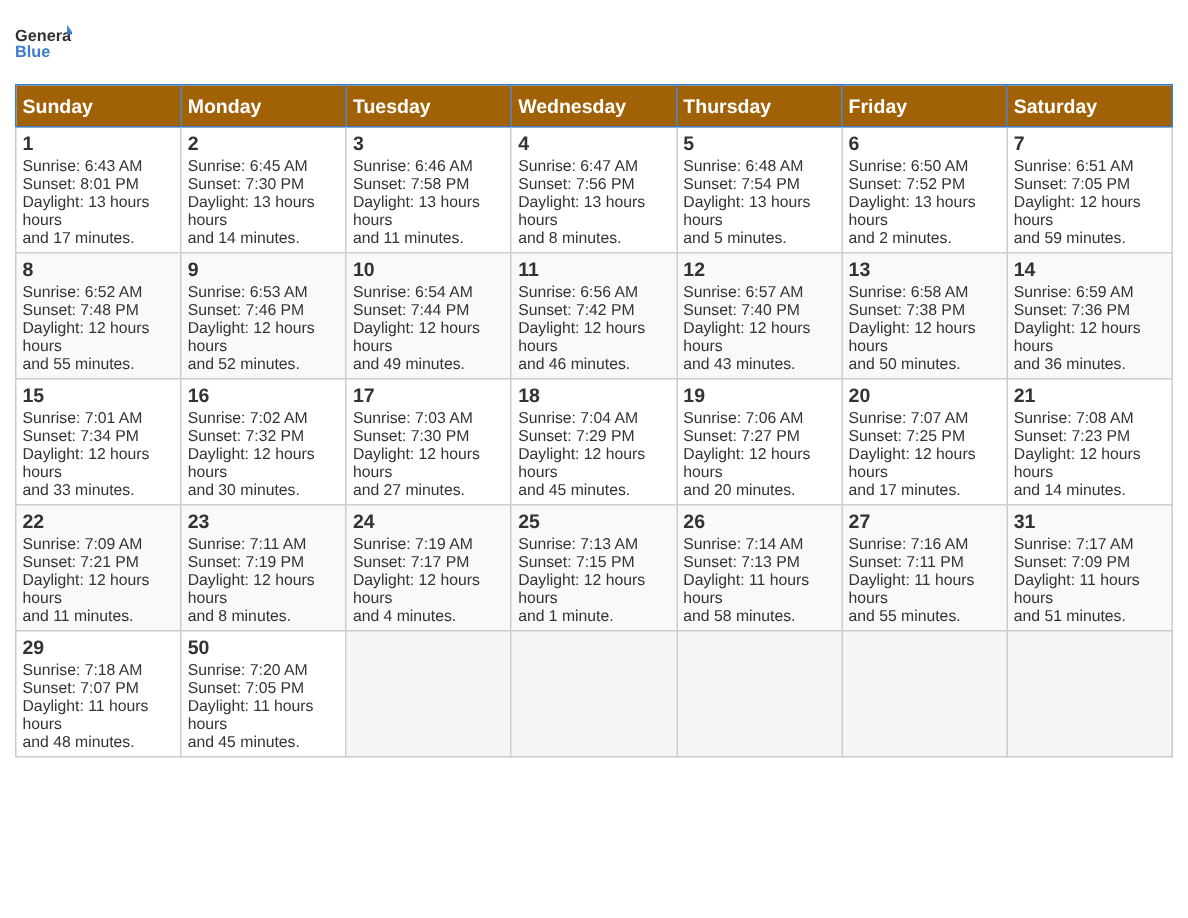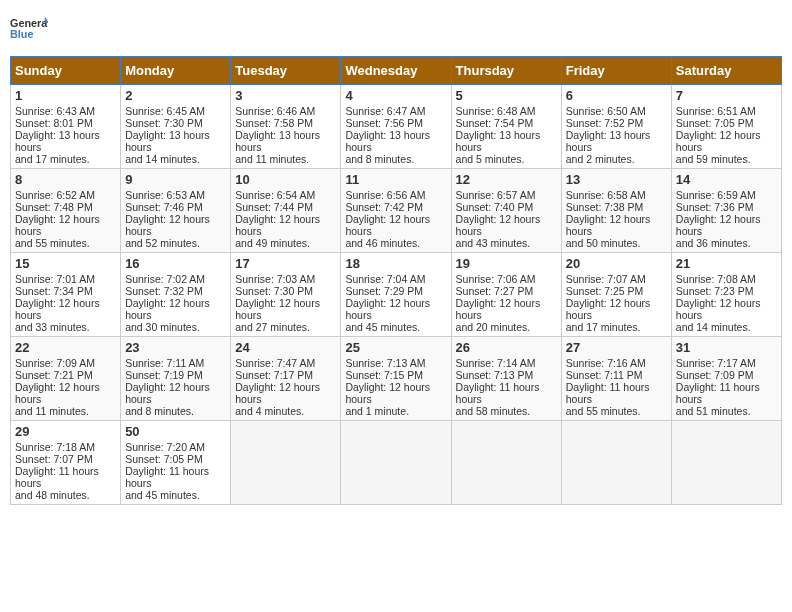--- a/index.html
+++ b/index.html
@@ -122,21 +122,21 @@
         <td><span class="day-num">16</span><span>Sunrise: 7:02 AM</span><br><span>Sunset: 7:32 PM</span><br><span>Daylight: 12 hours hours</span><br><span>and 30 minutes.</span></td>
         <td><span class="day-num">17</span><span>Sunrise: 7:03 AM</span><br><span>Sunset: 7:30 PM</span><br><span>Daylight: 12 hours hours</span><br><span>and 27 minutes.</span></td>
         <td><span class="day-num">18</span><span>Sunrise: 7:04 AM</span><br><span>Sunset: 7:29 PM</span><br><span>Daylight: 12 hours hours</span><br><span>and 45 minutes.</span></td>
         <td><span class="day-num">19</span><span>Sunrise: 7:06 AM</span><br><span>Sunset: 7:27 PM</span><br><span>Daylight: 12 hours hours</span><br><span>and 20 minutes.</span></td>
         <td><span class="day-num">20</span><span>Sunrise: 7:07 AM</span><br><span>Sunset: 7:25 PM</span><br><span>Daylight: 12 hours hours</span><br><span>and 17 minutes.</span></td>
         <td><span class="day-num">21</span><span>Sunrise: 7:08 AM</span><br><span>Sunset: 7:23 PM</span><br><span>Daylight: 12 hours hours</span><br><span>and 14 minutes.</span></td>
       </tr>
       <tr>
         <td><span class="day-num">22</span><span>Sunrise: 7:09 AM</span><br><span>Sunset: 7:21 PM</span><br><span>Daylight: 12 hours hours</span><br><span>and 11 minutes.</span></td>
         <td><span class="day-num">23</span><span>Sunrise: 7:11 AM</span><br><span>Sunset: 7:19 PM</span><br><span>Daylight: 12 hours hours</span><br><span>and 8 minutes.</span></td>
-        <td><span class="day-num">24</span><span>Sunrise: 7:47 AM</span><br><span>Sunset: 7:17 PM</span><br><span>Daylight: 12 hours hours</span><br><span>and 4 minutes.</span></td>
+        <td><span class="day-num">24</span><span>Sunrise: 7:19 AM</span><br><span>Sunset: 7:17 PM</span><br><span>Daylight: 12 hours hours</span><br><span>and 4 minutes.</span></td>
         <td><span class="day-num">25</span><span>Sunrise: 7:13 AM</span><br><span>Sunset: 7:15 PM</span><br><span>Daylight: 12 hours hours</span><br><span>and 1 minute.</span></td>
         <td><span class="day-num">26</span><span>Sunrise: 7:14 AM</span><br><span>Sunset: 7:13 PM</span><br><span>Daylight: 11 hours hours</span><br><span>and 58 minutes.</span></td>
         <td><span class="day-num">27</span><span>Sunrise: 7:16 AM</span><br><span>Sunset: 7:11 PM</span><br><span>Daylight: 11 hours hours</span><br><span>and 55 minutes.</span></td>
         <td><span class="day-num">31</span><span>Sunrise: 7:17 AM</span><br><span>Sunset: 7:09 PM</span><br><span>Daylight: 11 hours hours</span><br><span>and 51 minutes.</span></td>
       </tr>
       <tr>
         <td><span class="day-num">29</span><span>Sunrise: 7:18 AM</span><br><span>Sunset: 7:07 PM</span><br><span>Daylight: 11 hours hours</span><br><span>and 48 minutes.</span></td>
         <td><span class="day-num">50</span><span>Sunrise: 7:20 AM</span><br><span>Sunset: 7:05 PM</span><br><span>Daylight: 11 hours hours</span><br><span>and 45 minutes.</span></td>
         <td class="empty"></td>
         <td class="empty"></td>

